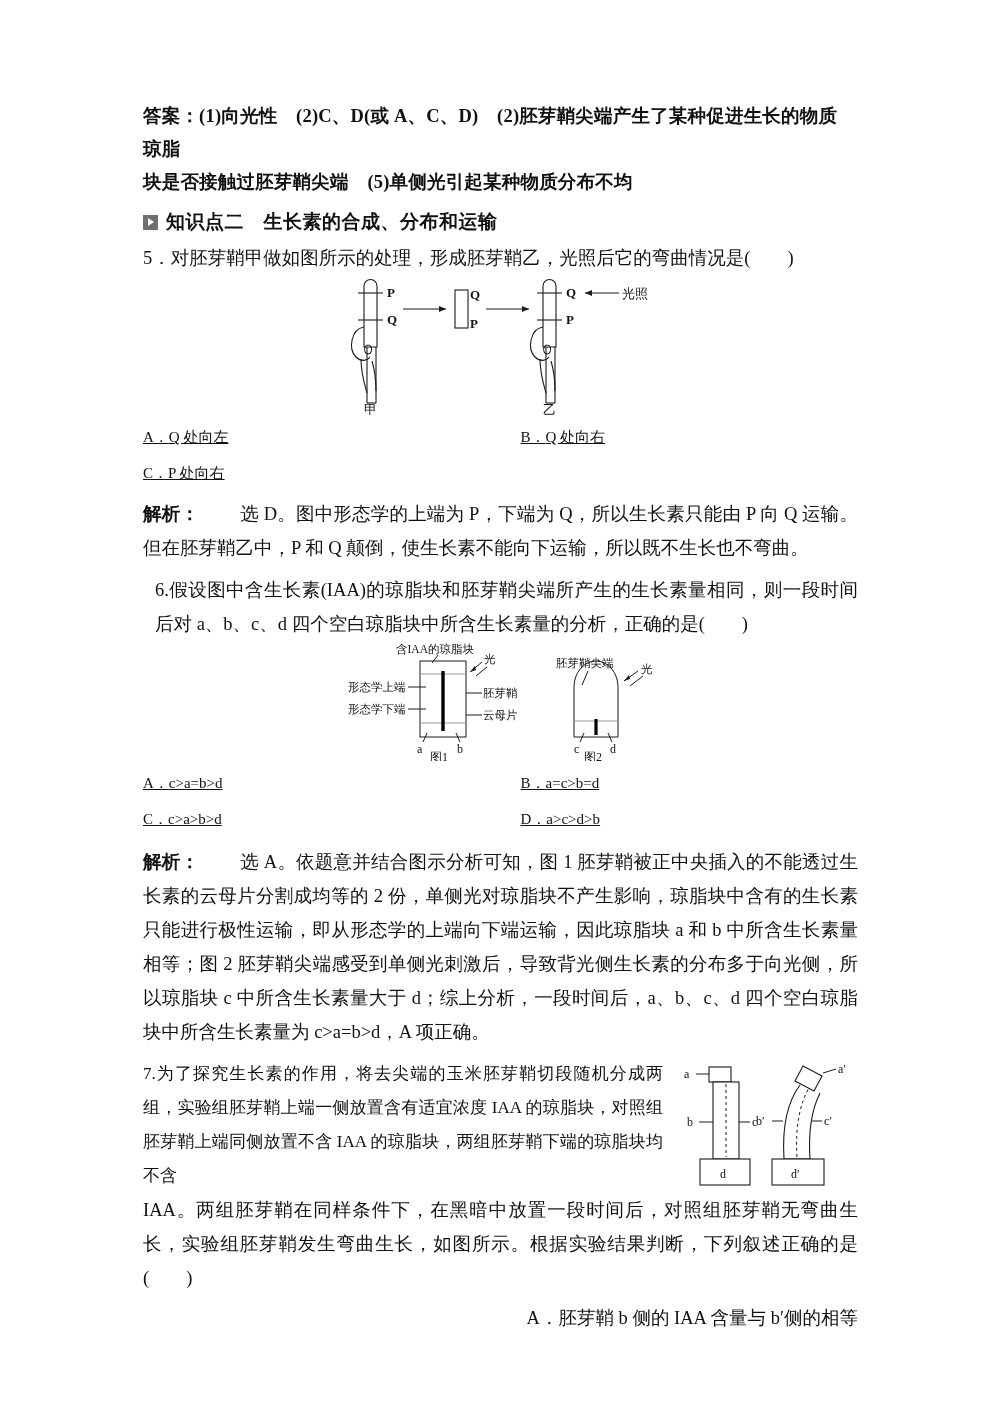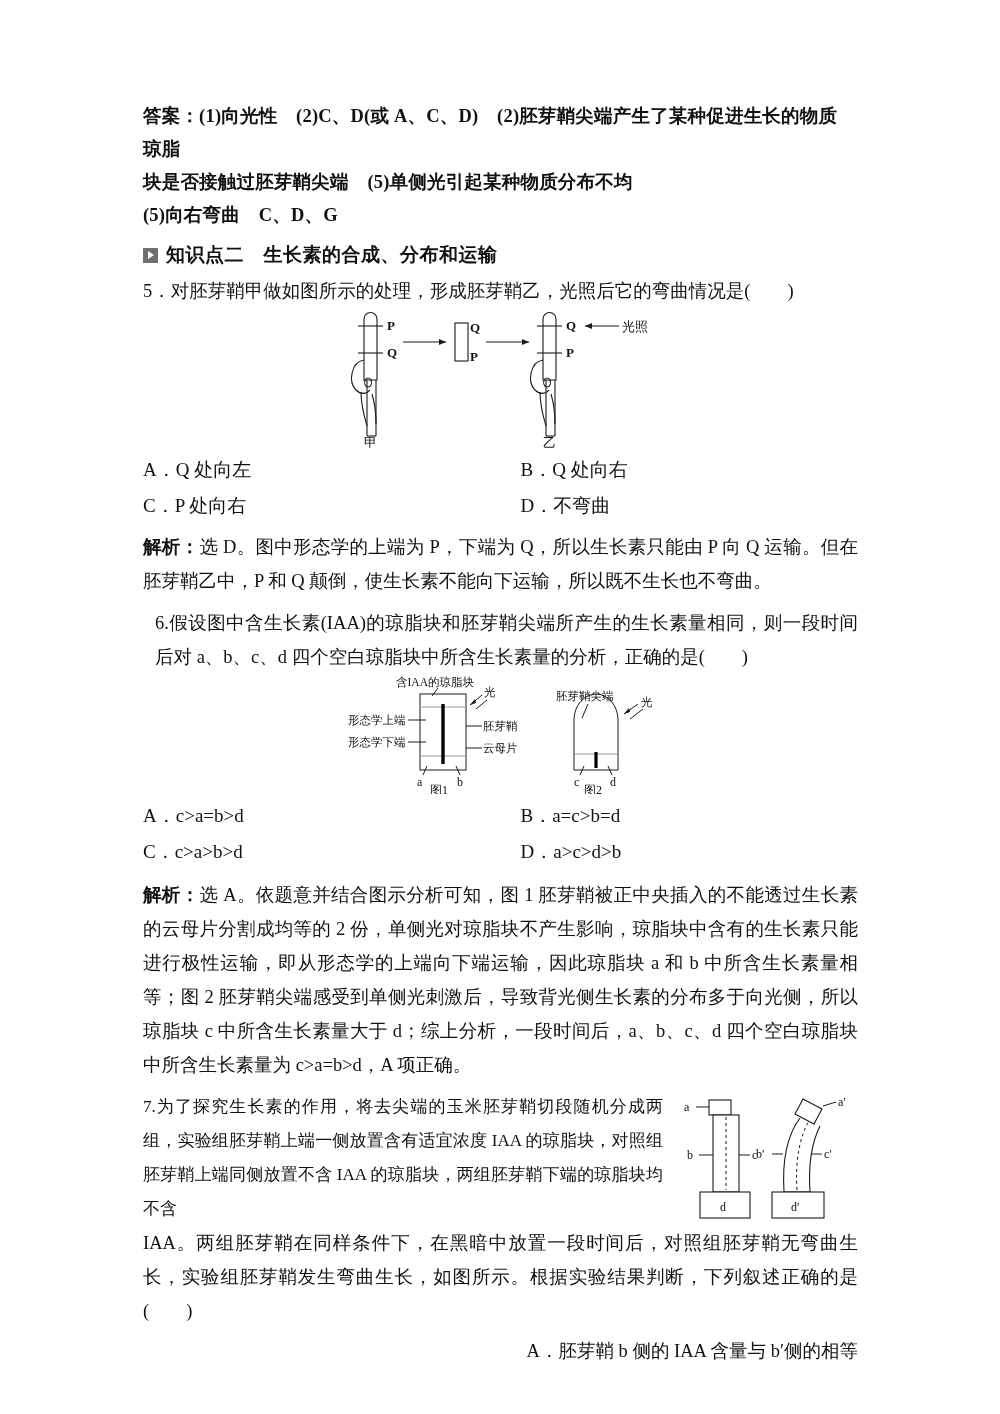--- a/index.html
+++ b/index.html
@@ -77,37 +77,38 @@
     text-justify: inter-ideograph;
   }
 
   
   .options {
     margin-top: 4px;
   }
   .opt-row {
     display: flex;
     line-height: 36px;
-    font-size: 19px;
+    font-size: 15px;
+    text-decoration: underline;
   }
   .opt {
     flex: 0 0 50%;
   }
   .opt.colB { padding-left: 20px; }
 
   
   .explain {
     font-size: 18.5px;
     line-height: 34px;
     text-align: justify;
     text-justify: inter-ideograph;
     font-family: "Liberation Serif", "DejaVu Serif", serif;
   }
   .explain .lead { font-weight: bold; }
-  .explain-body { display: inline; }
+  .explain-body { display: inline; margin-left: 41px; }
 
   
   .fig-wrap {
     position: relative;
     width: 100%;
   }
   .fig-center { display: flex; justify-content: center; }
 
   svg text {
     font-family: "Liberation Serif", "DejaVu Serif", serif;
@@ -148,21 +149,20 @@
 </style>
 </head>
 <body>
 
 <div class="page">
   <div class="content">
 
     <div class="answer-block">
       <div class="line bold">答案：(1)向光性　(2)C、D(或 A、C、D)　(2)胚芽鞘尖端产生了某种促进生长的物质　琼脂</div>
       <div class="line bold">块是否接触过胚芽鞘尖端　(5)单侧光引起某种物质分布不均</div>
-      <div class="line bold">(5)向右弯曲　C、D、G</div>
     </div>
 
     <div class="kp-header">
       <span class="kp-marker"></span>
       <span class="kp-title">知识点二　生长素的合成、分布和运输</span>
     </div>
 
     <div class="q-stem"><span>5．</span><span>对胚芽鞘甲做如图所示的处理，形成胚芽鞘乙，光照后它的弯曲情况是(　　)</span></div>
 
     <div class="fig-wrap fig-center">
@@ -227,21 +227,20 @@
       </svg>
     </div>
 
     <div class="options">
       <div class="opt-row">
         <div class="opt"><span>A．</span><span>Q 处向左</span></div>
         <div class="opt colB"><span>B．</span><span>Q 处向右</span></div>
       </div>
       <div class="opt-row">
         <div class="opt"><span>C．</span><span>P 处向右</span></div>
-        <div class="opt colB"><span>D．</span><span>不弯曲</span></div>
       </div>
     </div>
 
     <div class="explain" style="margin-top:6px;"><span class="lead">解析：</span><span class="explain-body">选 D。图中形态学的上端为 P，下端为 Q，所以生长素只能由 P 向 Q 运输。但在胚芽鞘乙中，P 和 Q 颠倒，使生长素不能向下运输，所以既不生长也不弯曲。</span></div>
 
     <div class="q-stem" style="margin-top:8px;margin-left:12px;"><span>6.</span><span>假设图中含生长素(IAA)的琼脂块和胚芽鞘尖端所产生的生长素量相同，则一段时间后对 a、b、c、d 四个空白琼脂块中所含生长素量的分析，正确的是(　　)</span></div>
 
     <div class="fig-wrap fig-center" style="margin-top:2px;">
       <svg width="370" height="118" viewBox="0 0 370 118">
 

